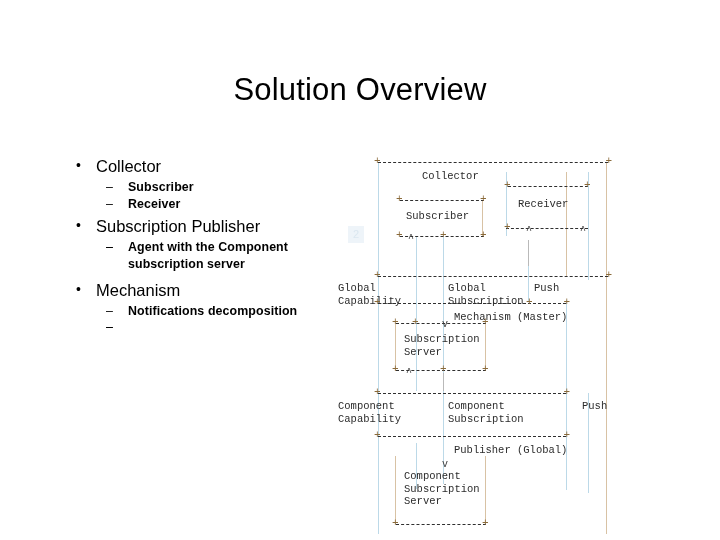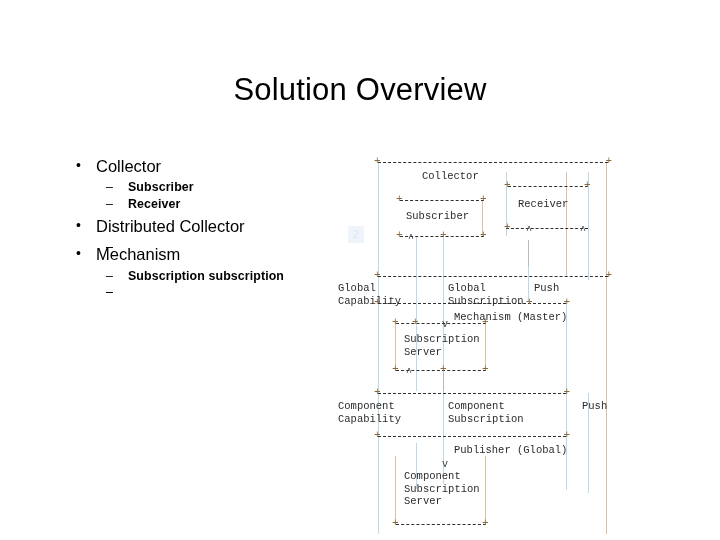--- a/index.html
+++ b/index.html
@@ -197,38 +197,39 @@
       </div>
       <div class="lvl2">
         <span class="mk">–</span>
         <span>Receiver</span>
       </div>
     </div>
 
     <div class="grp">
       <div class="lvl1">
         <span class="mk">•</span>
-        <span>Distributed Collector</span>
-      </div>
-      <div class="lvl2">
-        <span class="mk">–</span>
-      </div>
-      <div class="lvl2">
-        <span class="mk">–</span>
+        <span>Subscription Publisher</span>
+      </div>
+      <div class="lvl2">
+        <span class="mk">–</span>
+      </div>
+      <div class="lvl2">
+        <span class="mk">–</span>
+        <span>Agent with the Component subscription server</span>
       </div>
     </div>
 
     <div class="grp">
       <div class="lvl1">
         <span class="mk">•</span>
         <span>Mechanism</span>
       </div>
       <div class="lvl2">
         <span class="mk">–</span>
-        <span>Subscription subscription</span>
+        <span>Notifications decomposition</span>
       </div>
       <div class="lvl2">
         <span class="mk">–</span>
       </div>
       <div class="lvl2">
         <span class="mk">–</span>
       </div>
     </div>
 
   </div>

